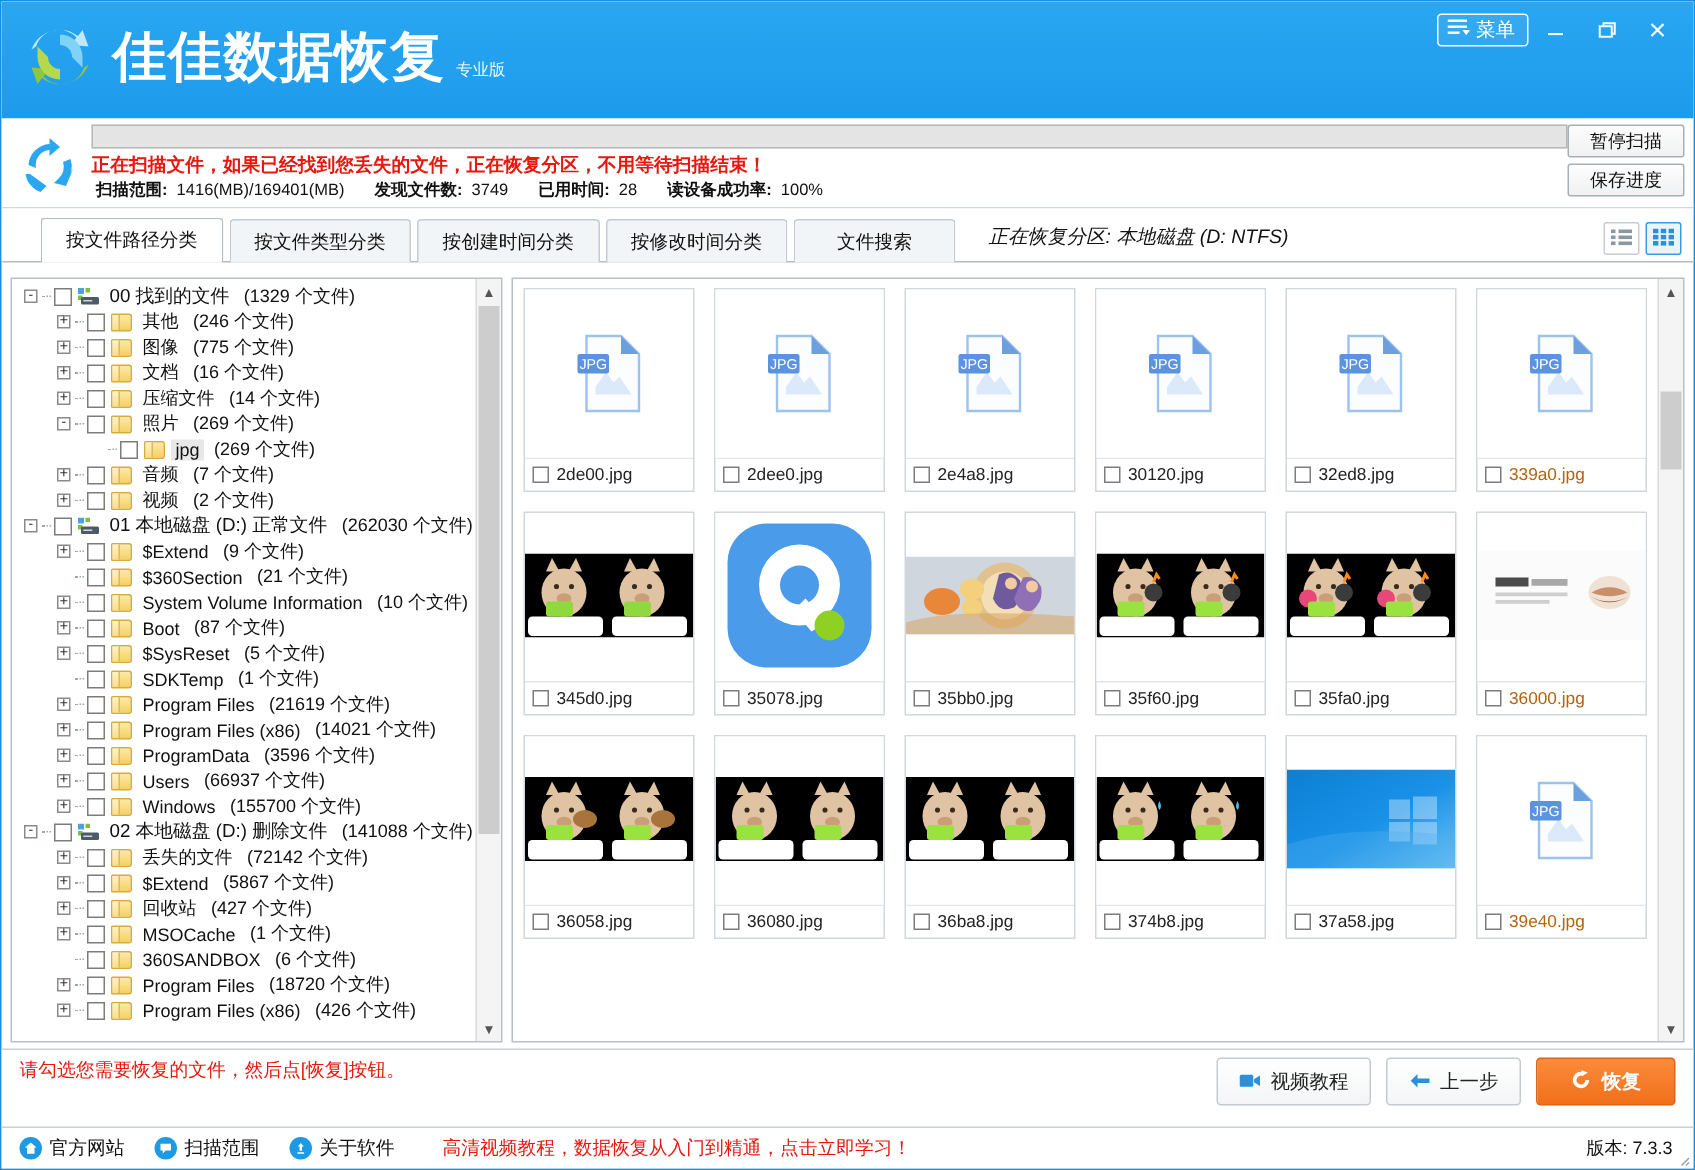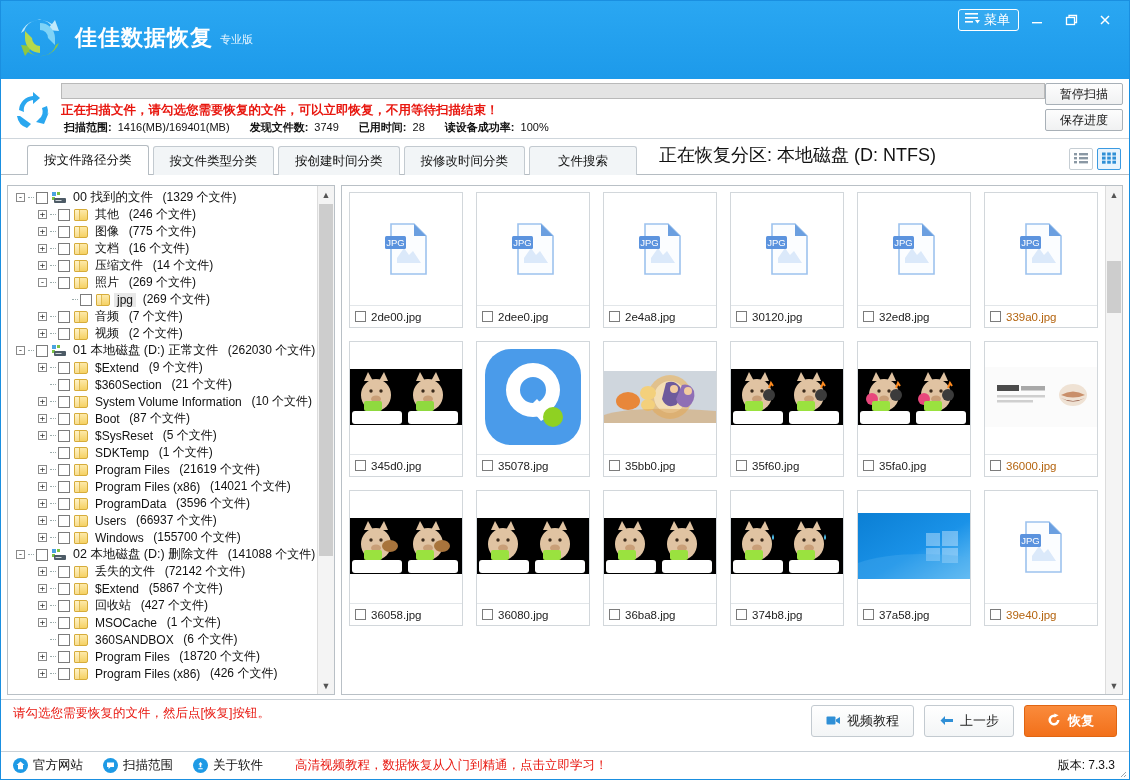--- a/index.html
+++ b/index.html
@@ -18,21 +18,21 @@
 
   
   .titlebar {
     height:78px; background:#23a1ef; position:relative;
     background:linear-gradient(180deg,#2aa7f2 0%, #1d9aea 100%);
   }
   .logo-wrap { position:absolute; left:16px; top:14px; display:flex; align-items:center; }
   .logo-mark { width:46px; height:46px; position:relative; }
   .brand-text { margin-left:12px; display:flex; align-items:flex-end; }
   .brand-main {
-    color:#ffffff; font-size:22px; font-weight:bold; letter-spacing:1px;
+    color:#ffffff; font-size:36px; font-weight:bold; letter-spacing:1px;
     line-height:1;
   }
   .brand-sub { color:#e8f6ff; font-size:11px; margin-left:7px; margin-bottom:2px; }
 
   .win-controls { position:absolute; right:8px; top:6px; display:flex; align-items:center; gap:2px; }
   .menu-btn {
     height:22px; padding:1px 8px 2px 6px; border:1px solid #ffffff; border-radius:3px;
     color:#ffffff; font-size:13px; display:flex; align-items:center; gap:4px;
     background:rgba(255,255,255,0.06); cursor:pointer;
   }
@@ -67,21 +67,21 @@
   .tabrow { height:36px; background:#ffffff; position:relative; display:flex; align-items:flex-end;
             padding-left:26px; border-bottom:1px solid #b5bcc2; }
   .tab {
     height:29px; min-width:108px; padding:0 16px; margin-right:4px;
     border:1px solid #c3cad0; border-bottom:none; border-radius:3px 3px 0 0;
     background:#f2f5f7; color:#111; font-size:12.5px;
     display:flex; align-items:center; justify-content:center; cursor:pointer;
     position:relative; top:1px;
   }
   .tab.active { background:#ffffff; border-color:#b5bcc2; height:30px; }
-  .partition-info { margin-left:18px; font-size:18px; color:#111; padding-bottom:7px; }
+  .partition-info { margin-left:18px; font-size:13px; color:#111; padding-bottom:7px;font-style:italic; }
   .partition-info .val { color:#111; }
   .view-toggles { position:absolute; right:8px; bottom:4px; display:flex; gap:4px; }
   .vbtn {
     width:24px; height:22px; border:1px solid #c6ced4; background:#fff; border-radius:2px;
     display:flex; align-items:center; justify-content:center; cursor:pointer;
   }
   .vbtn.active { border-color:#3b9ae1; background:#e9f4fd; }
 
   
   .main { position:absolute; top:180px; left:0; right:0; bottom:80px; display:flex; padding:4px 6px 4px 6px; gap:6px; }
@@ -218,21 +218,21 @@
       <svg width="46" height="46" viewBox="0 0 46 46">
         <path d="M22 6 L29 12 L22 18 L22 14 A10 10 0 0 0 13 26 L8 24 A15 15 0 0 1 22 10 Z" fill="#2aa7ef"></path>
         <path d="M38 26 L33 38 L25 36 L28 33 A10 10 0 0 0 31 22 L36 20 A15 15 0 0 1 33 35 Z" fill="#2aa7ef"></path>
         <path d="M9 30 L20 38 L16 42 A15 15 0 0 1 6 30 Z" fill="#2aa7ef"></path>
       </svg>
     </div>
     <div class="scan-mid">
       <div class="progress-track">
         <div class="progress-fill" id="progress-fill" style="width: 0%;"></div>
       </div>
-      <div class="scan-warn">正在扫描文件，请勾选您需要恢复的文件，可以立即恢复，不用等待扫描结束！</div>
+      <div class="scan-warn">正在扫描文件，如果已经找到您丢失的文件，正在恢复分区，不用等待扫描结束！</div>
       <div class="scan-stats">
         <span class="seg"><span class="lbl">扫描范围:</span> <span>1416(MB)/169401(MB)</span></span><span class="seg"><span class="lbl">发现文件数:</span> <span>3749</span></span><span class="seg"><span class="lbl">已用时间:</span> <span>28</span></span><span class="seg"><span class="lbl">读设备成功率:</span> <span>100%</span></span>
       </div>
     </div>
     <div class="scan-btns">
       <button class="sbtn">暂停扫描</button>
       <button class="sbtn">保存进度</button>
     </div>
   </div>
 

